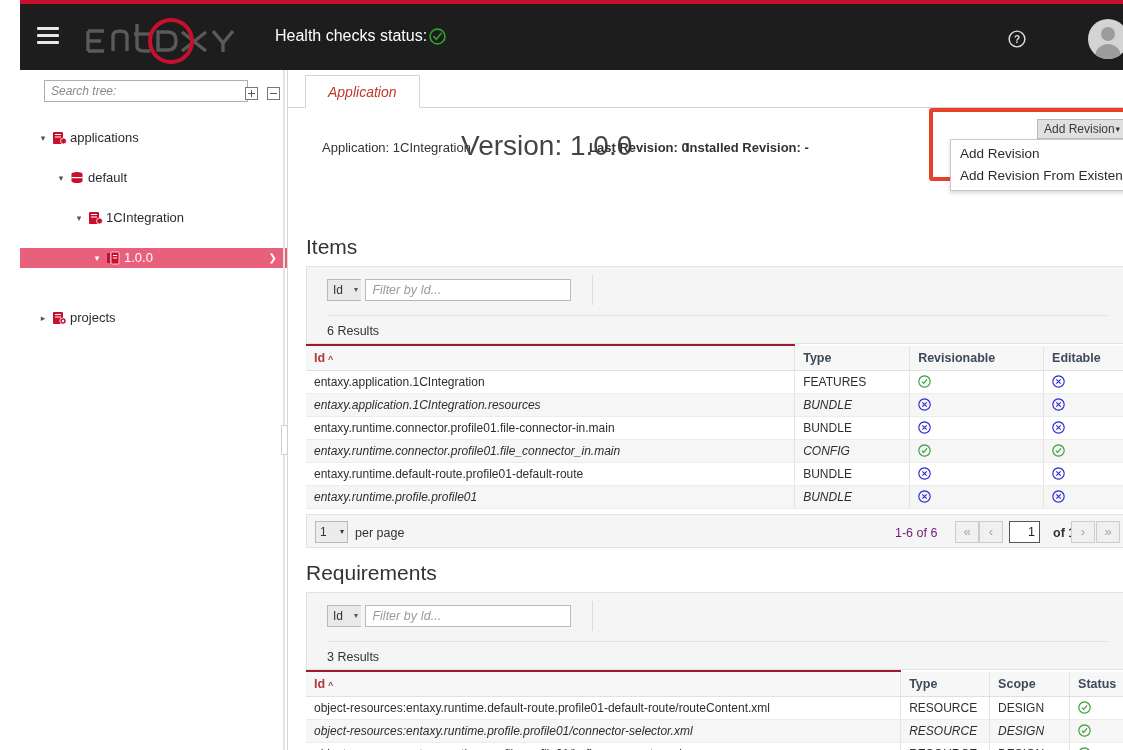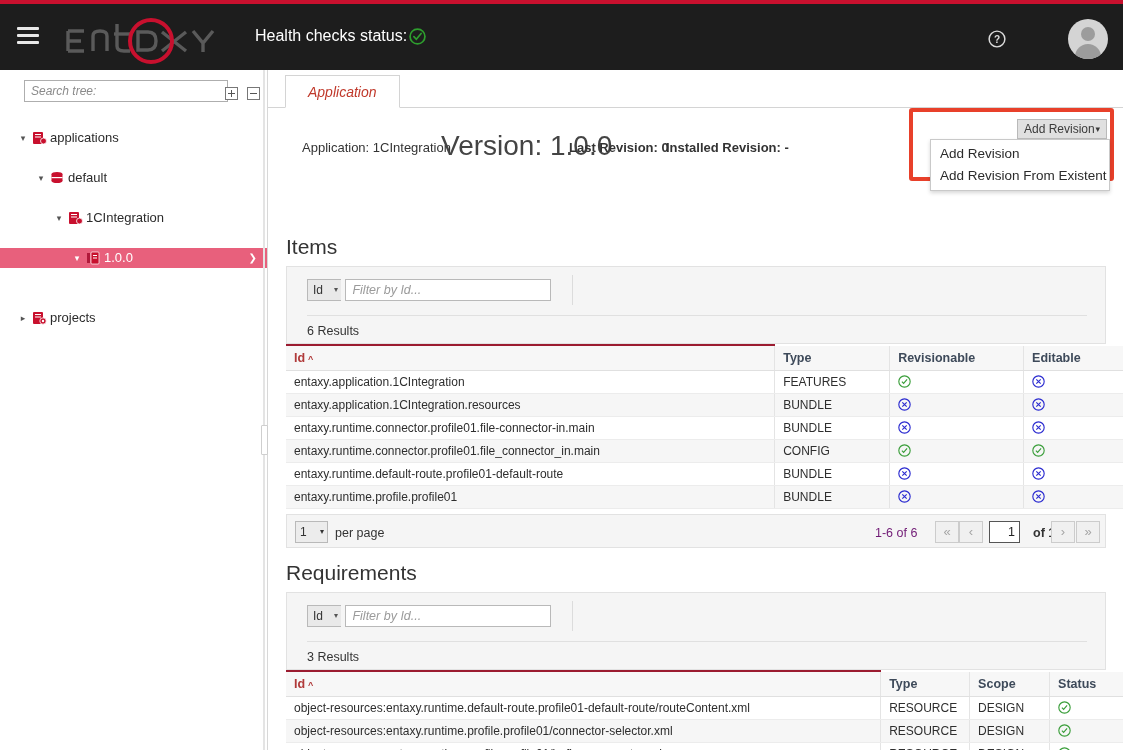--- a/index.html
+++ b/index.html
@@ -2,21 +2,21 @@
 <html><head>
 <meta charset="utf-8">
 <style>
   * { box-sizing: border-box; margin: 0; padding: 0; }
   html, body {
     width: 1123px; height: 750px;
     font-family: "Liberation Sans", sans-serif;
     background: #ffffff;
     overflow: hidden;
   }
-  #app { position: relative; width: 1001px; height: 750px; }
+  #app { position: relative; width: 1001px; height: 750px; margin-left: 20px; }
 
   
   .topbar {
     position: absolute; left: 0; top: 0; width: 1123px; height: 70px;
     background: #1d1d1d;
     border-top: 4px solid #c8102e;
   }
   .hamburger {
     position: absolute; left: 17px; top: 23px;
     width: 22px; height: 17px; cursor: pointer;
@@ -186,21 +186,21 @@
     text-align: left; font-weight: bold; color: #3e4a5a; font-size: 12.5px;
     height: 24px; padding: 0 8px; border-right: 1px solid #e4e4e4;
     border-bottom: 1px solid #e0e0e0; background: #f7f7f7; white-space: nowrap;
   }
   .tbl th.sortable { color: #b03a3a; }
   .tbl td {
     height: 23px; padding: 0 8px; color: #2e2e2e; font-size: 12px;
     border-right: 1px solid #e4e4e4; border-bottom: 1px solid #ececec;
     white-space: nowrap;
   }
-  .tbl tr.alt td { background: #f6f6f6; }
+  .tbl tr.alt td { background: #f6f6f6; font-style: italic; }
   .caret { font-size: 9px; margin-left: 3px; color: #b03a3a; }
 
   .ico { display: inline-block; width: 13px; height: 13px; vertical-align: -2px; }
 
   
   .pager {
     position: absolute; background: #f5f5f5; border: 1px solid #e2e2e2;
   }
   .pp-sel {
     position: absolute; left: 8px; top: 6px; width: 33px; height: 22px;

